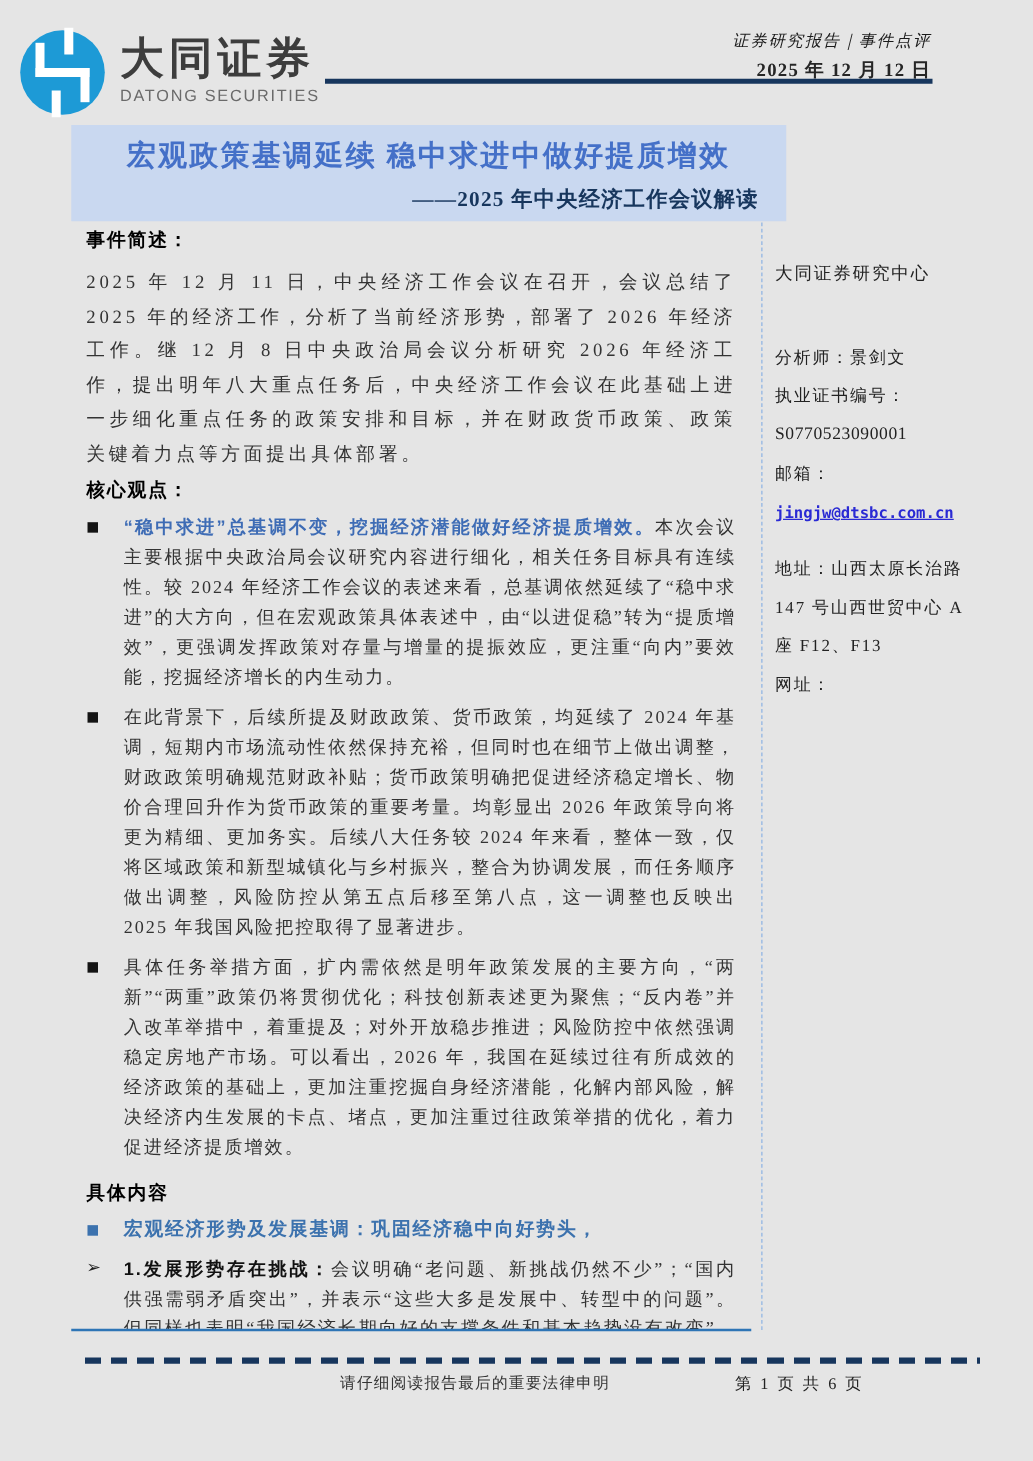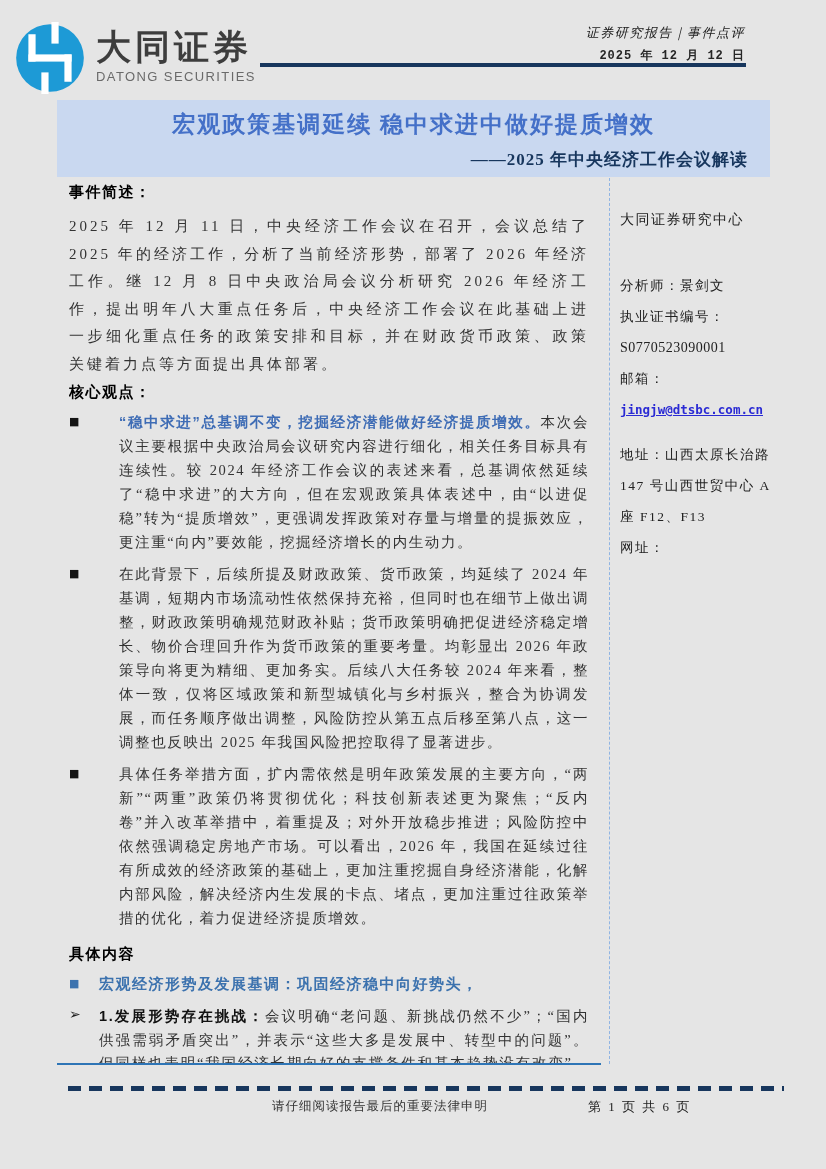--- a/index.html
+++ b/index.html
@@ -10,26 +10,26 @@
   }
 
   
   .header-logo { position:absolute; top:22px; left:14px; display:flex; align-items:flex-start; }
   .logo-mark { width:72px; height:72px; flex:none; }
   .brand-block { margin-left:10px; padding-top:5px; font-family:"Liberation Sans","DejaVu Sans",sans-serif; }
   .brand-cn { font-size:35px; font-weight:700; color:#3d3d3d; letter-spacing:4px; line-height:40px; }
   .brand-en { font-size:13px; color:#6a6a6a; letter-spacing:1.4px; margin-top:2px; }
   .header-meta { position:absolute; top:24px; right:81px; text-align:right; }
   .report-type { font-size:13px; font-style:italic; color:#1a1a1a; letter-spacing:1.5px; }
-  .report-date { font-size:12px; font-weight:700; margin-top:5px; letter-spacing:1px;
-                 font-family:Liberation Mono, monospace; }
+  .report-date { font-size:15px; font-weight:700; margin-top:5px; letter-spacing:1px;
+                 font-family:Liberation Serif, serif; }
   .header-rule { position:absolute; top:63px; left:260px; width:486px; height:4px; background:#17365D; }
 
   
-  .title-block { position:absolute; top:100px; left:57px; width:713px; height:77px;
+  .title-block { position:absolute; top:100px; left:57px; width:572px; height:77px;
                  background:#C9D8F0; padding-top:9px; }
   .main-title { text-align:center; font-size:23px; font-weight:700; color:#4470C8; letter-spacing:2px; }
   .sub-title  { text-align:right; font-size:17px; font-weight:700; color:#17365D;
                 padding-right:22px; margin-top:8px; letter-spacing:1px; }
 
   
   .content { position:absolute; top:178px; left:69px; width:713px; height:886px; display:flex; }
   .left-col { width:540px; padding-right:20px; height:100%; overflow:hidden; }
   .sidebar  { flex:1; border-left:1px dashed #8FB4E3; padding:26px 0 0 10px; height:100%; }
   .blue-rule { position:absolute; left:57px; top:1063px; width:544px; height:2px; background:#2E75B6; }
@@ -39,21 +39,21 @@
                  font-size:15px; color:#000; letter-spacing:1.5px; }
   .event-heading { margin-top:5px; }
   .event-body { margin-top:11px; font-size:15px; line-height:27.5px; text-align:justify;
                 letter-spacing:3px; color:#333; }
   .core-heading { margin-top:5px; }
   .bullet-list { margin-top:8px; }
   .bullet-item { display:flex; margin-bottom:8px; }
   .bullet-marker { width:30px; flex:none; font-size:11px; color:#141414; padding-top:5px;
                    font-family:"DejaVu Sans",sans-serif; }
   .bullet-body { flex:1; font-size:14.5px; line-height:24px; text-align:justify;
-                 letter-spacing:1.6px; color:#333;margin-left:20px; }
+                 letter-spacing:1.6px; color:#333; }
   .lead-blue { color:#3E6CB5; font-weight:700; font-family:"Liberation Sans","DejaVu Sans",sans-serif; }
   .detail-heading { margin-top:15px; }
   .section-bullet { display:flex; margin-top:9px; }
   .section-bullet .bullet-marker { color:#3C72AE; padding-top:4px; }
   .section-bullet-text { flex:1; color:#3C72AE; font-weight:700; font-size:15px; letter-spacing:1.5px;
                          line-height:22px; font-family:"Liberation Sans","DejaVu Sans",sans-serif; }
   .arrow-item { display:flex; margin-top:10px; }
   .arrow-marker { width:30px; flex:none; font-size:14px; color:#222; padding-top:1px;
                   font-family:"DejaVu Sans",sans-serif; }
   .arrow-body { flex:1; font-size:14.5px; line-height:23.5px; text-align:justify;

